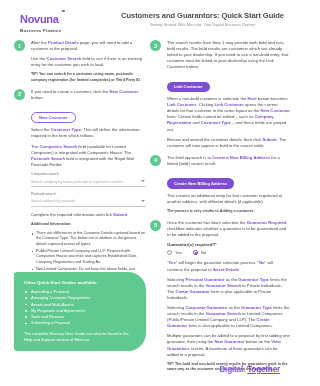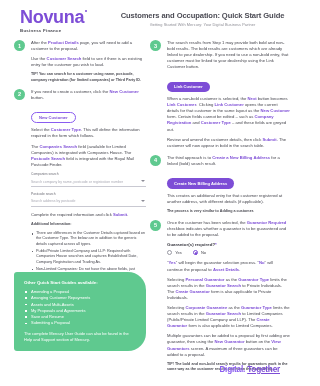--- a/index.html
+++ b/index.html
@@ -9,21 +9,21 @@
     font-family:"Liberation Sans",sans-serif;
     color:#3f3f46;
     -webkit-font-smoothing:antialiased;
   }
   .page{position:relative;width:298px;height:386px;box-sizing:border-box;}
 
   
   .header{position:absolute;left:0;top:0;width:298px;height:40px;}
   .logo{position:absolute;left:20px;top:9px;}
   .logo-word{
-    font-size:18px;line-height:15px;font-weight:700;color:#7d4dd6;
+    font-size:11px;line-height:15px;font-weight:700;color:#7d4dd6;
     letter-spacing:-0.3px;position:relative;display:inline-block;
   }
   .logo-dot{
     position:absolute;right:-3.2px;top:0.5px;width:2.4px;height:2.4px;
     border-radius:50%;background:#7d4dd6;
   }
   .logo-sub{font-size:4.4px;font-weight:700;color:#4a4a52;letter-spacing:0.25px;margin-top:1px;}
 
   .title{
     position:absolute;left:110px;top:11px;width:185px;text-align:center;
@@ -133,21 +133,21 @@
 <body>
 
 <div class="page">
 
   <div class="header">
     <div class="logo">
       <div class="logo-word">Novuna</div>
       <div class="logo-dot"></div>
       <div class="logo-sub">Business Finance</div>
     </div>
-    <div class="title">Customers and Occupation: Quick Start Guide</div>
+    <div class="title">Customers and Guarantors: Quick Start Guide</div>
     <div class="subtitle">Getting Started With Mercury: Your Digital Business Partner</div>
   </div>
 
   <div class="col col-left">
 
     <div class="step">
       <div class="badge">1</div>
       <div class="step-body">
         <p class="t"><span>After the </span><span class="b">Product Details</span><span> page, you will need to add a customer to the proposal.</span></p>
         <p class="t"><span>Use the </span><span class="b">Customer Search</span><span> field to see if there is an existing entry for the customer you wish to load.</span></p>

